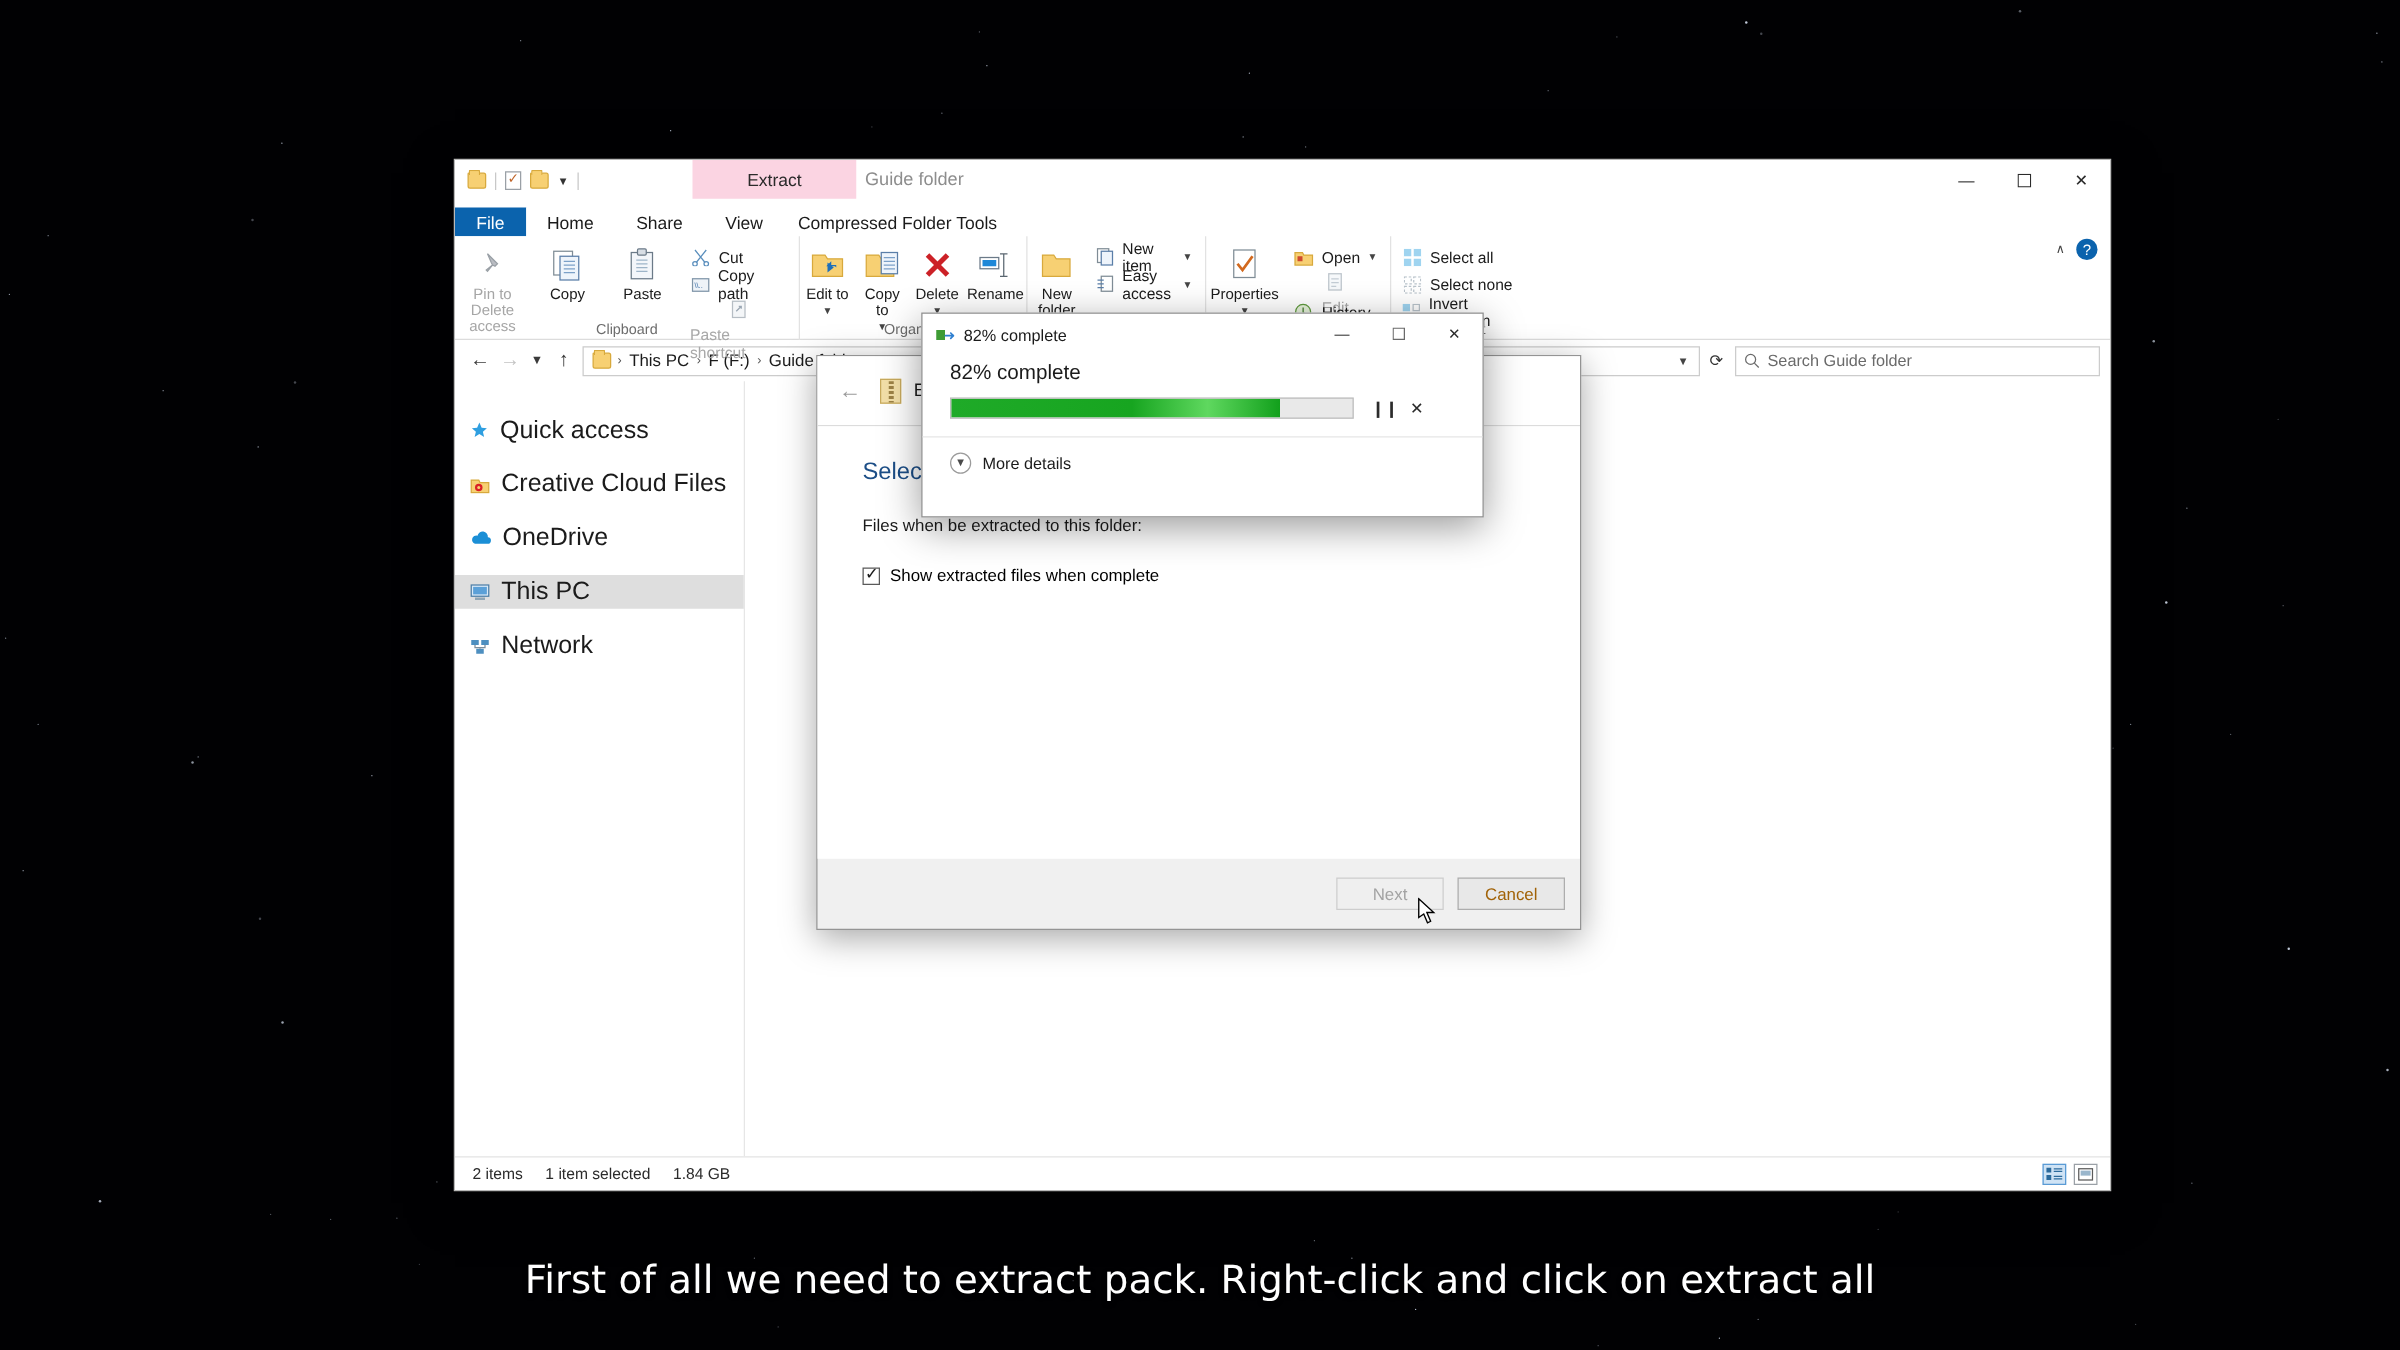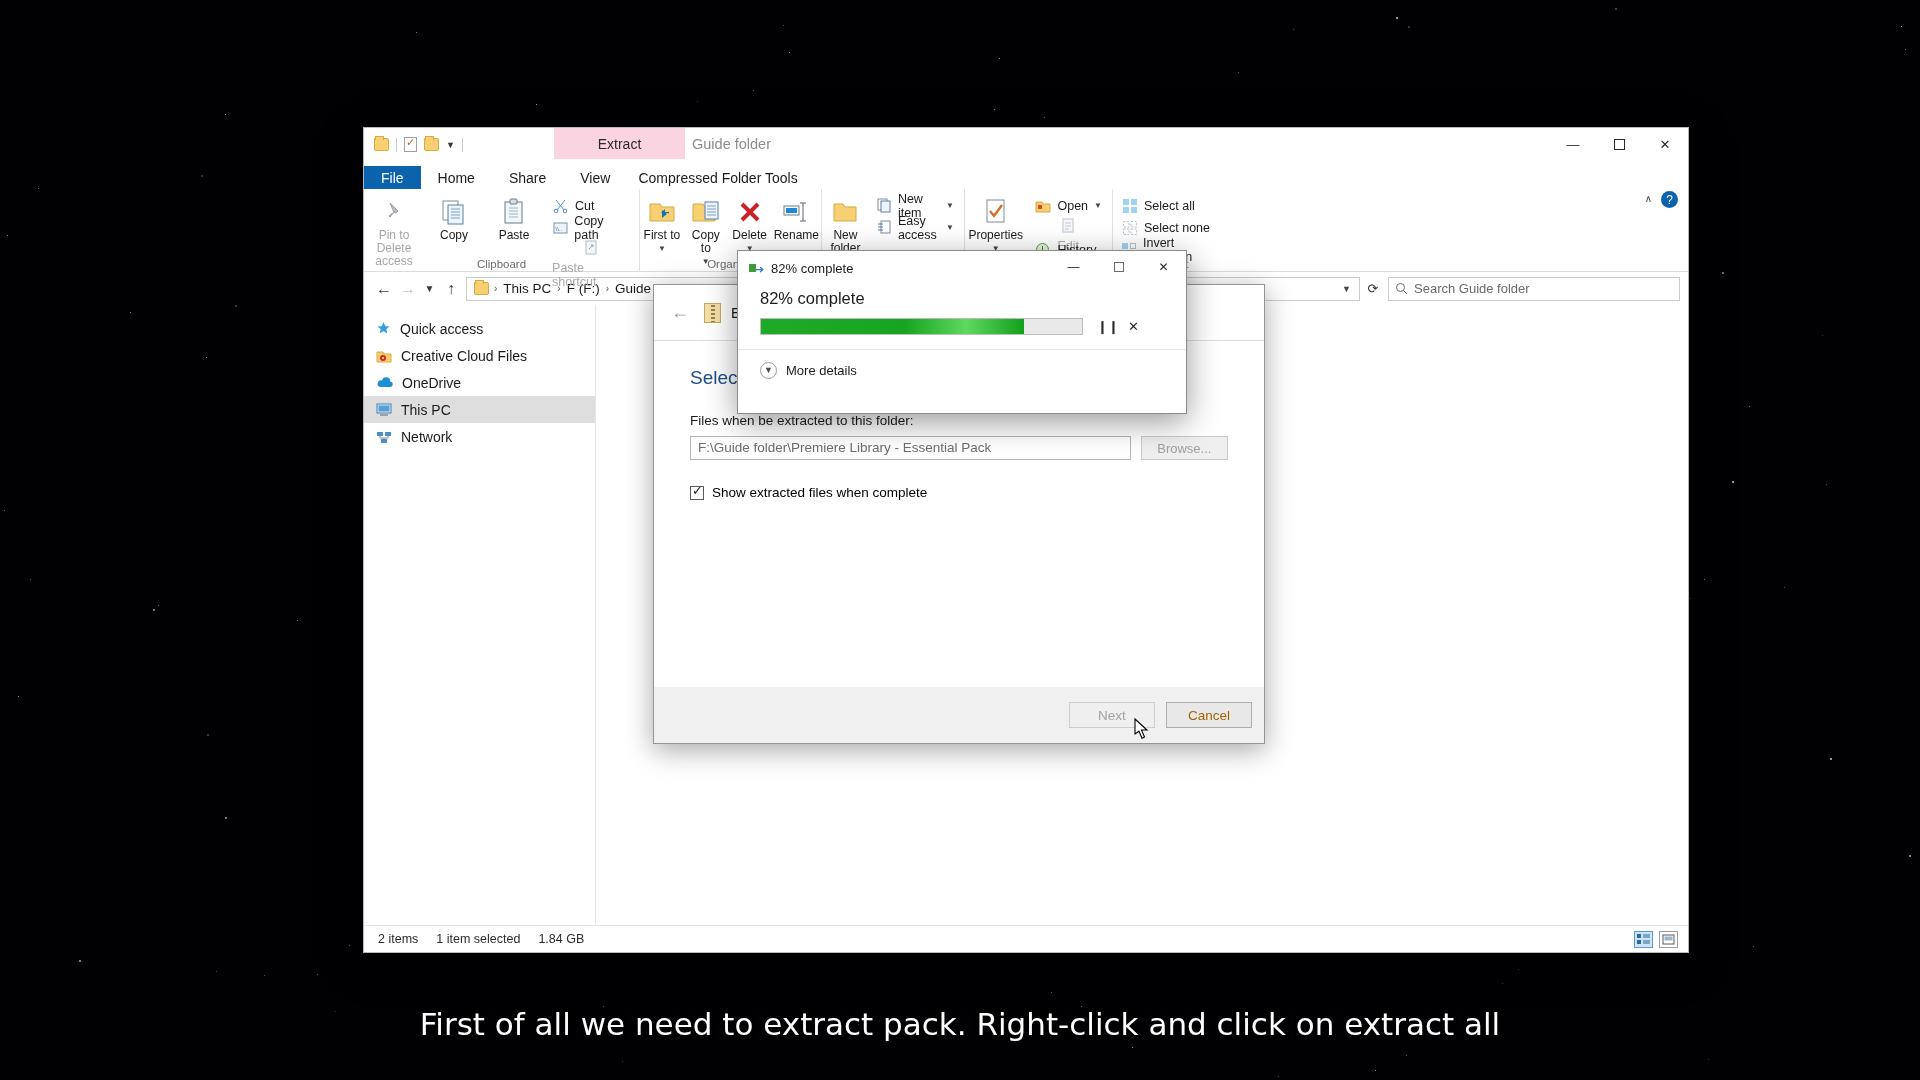--- a/index.html
+++ b/index.html
@@ -80,21 +80,21 @@
   .crumbchev { margin-left:auto; font-size:9px; color:#444; padding:0 4px; }
   .refresh { width:26px; height:24px; display:flex; align-items:center; justify-content:center; font-size:13px; color:#333; }
   .searchbox {
     width:292px; height:24px; border:1px solid #ccc; display:flex; align-items:center; gap:6px;
     padding:0 6px; font-size:13px; color:#6a6a6a; margin-left:2px;
   }
 
   
   .ebody { display:flex; height:calc(824px - 38px - 23px - 83px - 33px - 27px); }
   .navpane { width:232px; border-right:1px solid #e6e6e6; padding-top:10px; }
-  .navitem { height:27px; display:flex; align-items:center; gap:9px; padding-left:12px; font-size:14px; }
+  .navitem { height:27px; display:flex; align-items:center; gap:9px; padding-left:12px; font-size:20px;margin-top:16px; }
   .navitem.sel { background:#dedede; }
   .filelist { flex:1; background:#fff; }
 
   
   .statusbar {
     height:27px; border-top:1px solid #e3e3e3; display:flex; align-items:center;
     font-size:12.5px; color:#2b2b2b; padding-left:14px; gap:18px; position:relative;
   }
   .viewbtns { position:absolute; right:10px; display:flex; gap:6px; }
   .vb { width:19px; height:17px; border:1px solid #9aa0a6; display:flex; align-items:center; justify-content:center; }
@@ -429,21 +429,21 @@
 
     <div class="rgroup" style="width:182px">
       <div class="bigbtn">
         <span class="bigico">
           <svg width="30" height="26" viewBox="0 0 30 26">
             <path d="M3 5h10l2 3h12v14H3z" fill="#f7d073" stroke="#d8a93c"></path>
             <path d="M21 14h-7l4-4v3h4v2z" fill="#1e6fba"></path>
             <path d="M20 15l-5 4v-8z" fill="#1e6fba"></path>
           </svg>
         </span>
-        <span>First to</span>
+        <span>Edit to</span>
         <span class="caret">▼</span>
       </div>
       <div class="bigbtn">
         <span class="bigico">
           <svg width="30" height="26" viewBox="0 0 30 26">
             <path d="M2 5h10l2 3h10v14H2z" fill="#f7d073" stroke="#d8a93c"></path>
             <rect x="14" y="3" width="13" height="17" fill="#eef4fb" stroke="#5a7ea8"></rect>
             <g stroke="#7ba0c8">
                 <line x1="16" y1="7" x2="25" y2="7"></line>
                 <line x1="16" y1="10" x2="25" y2="10"></line>
@@ -697,24 +697,20 @@
 
 <div id="wizard">
   <div class="wiz-head">
     <div class="wiz-back">←</div>
     <span class="zipico"></span>
     <span class="wiz-title">Extract Compressed (Zipped) Folders</span>
   </div>
   <div class="wiz-body">
     <div class="wiz-h1">Select a Destination and Extract Files</div>
     <div class="wiz-lab">Files when be extracted to this folder:</div>
-    <div class="pathrow">
-      <div class="pathinput">F:\Guide folder\Premiere Library - Essential Pack</div>
-      <div class="browsebtn">Browse...</div>
-    </div>
     <div class="cbrow">
       <span class="cbox"></span>
       <span>Show extracted files when complete</span>
     </div>
   </div>
   <div class="wiz-foot">
     <div class="wbtn2 disabled">Next</div>
     <div class="wbtn2 normal">Cancel</div>
   </div>
 </div>

